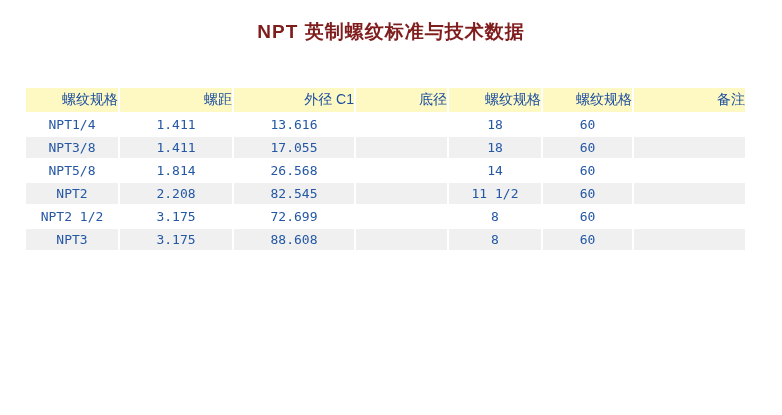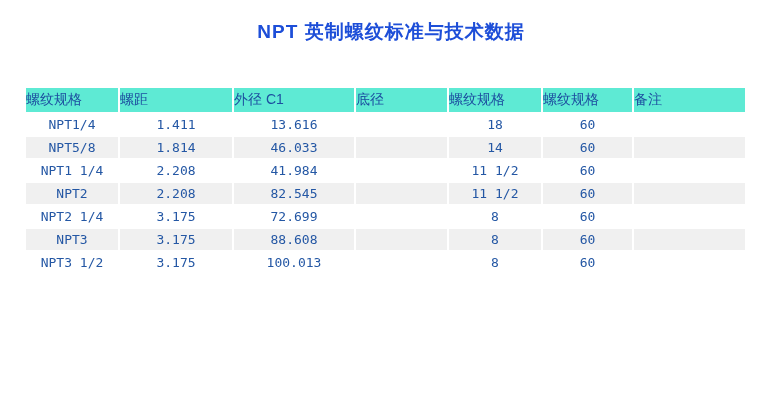--- a/index.html
+++ b/index.html
@@ -15,37 +15,37 @@
     overflow: hidden;
     font-family: "Liberation Sans", sans-serif;
   }
   .page-title {
     margin: 0;
     padding-top: 19px;
     text-align: center;
     font-size: 19px;
     font-weight: bold;
     letter-spacing: 1px;
-    color: #1d4ed8;
+    color: #7f1d1d;
     font-family: "Liberation Sans", sans-serif;
   }
   table.spec-table {
     border-collapse: separate;
     border-spacing: 2px;
     table-layout: fixed;
     width: 723px;
     margin: 41px 0 0 24px;
   }
   table.spec-table th {
-    background: #5eead4;
+    background: #fef9c3;
     color: #1d4fa0;
     font-weight: normal;
     font-size: 14px;
     height: 24px;
-    text-align: left;
+    text-align: right;
     padding: 0;
     font-family: "Liberation Sans", sans-serif;
     white-space: nowrap;
     overflow: hidden;
     margin-top: 36px;
   }
   table.spec-table td {
     color: #2457a4;
     font-size: 13px;
     height: 21px;
@@ -94,69 +94,60 @@
         <tr>
           <td>NPT1/4</td>
           <td>1.411</td>
           <td>13.616</td>
           <td></td>
           <td>18</td>
           <td>60</td>
           <td></td>
         </tr>
         <tr>
-          <td>NPT5/8</td>
-          <td>1.814</td>
-          <td>46.033</td>
+          <td>NPT3/8</td>
+          <td>1.411</td>
+          <td>17.055</td>
           <td></td>
-          <td>14</td>
+          <td>18</td>
           <td>60</td>
           <td></td>
         </tr>
         <tr>
-          <td>NPT1 1/4</td>
-          <td>2.208</td>
-          <td>41.984</td>
+          <td>NPT5/8</td>
+          <td>1.814</td>
+          <td>26.568</td>
           <td></td>
-          <td>11 1/2</td>
+          <td>14</td>
           <td>60</td>
           <td></td>
         </tr>
         <tr>
           <td>NPT2</td>
           <td>2.208</td>
           <td>82.545</td>
           <td></td>
           <td>11 1/2</td>
           <td>60</td>
           <td></td>
         </tr>
         <tr>
-          <td>NPT2 1/4</td>
+          <td>NPT2 1/2</td>
           <td>3.175</td>
           <td>72.699</td>
           <td></td>
           <td>8</td>
           <td>60</td>
           <td></td>
         </tr>
         <tr>
           <td>NPT3</td>
           <td>3.175</td>
           <td>88.608</td>
           <td></td>
           <td>8</td>
           <td>60</td>
           <td></td>
         </tr>
-        <tr>
-          <td>NPT3 1/2</td>
-          <td>3.175</td>
-          <td>100.013</td>
-          <td></td>
-          <td>8</td>
-          <td>60</td>
-          <td></td>
-        </tr>
       </tbody>
   </table>
 
 </div>
 
 </body></html>

